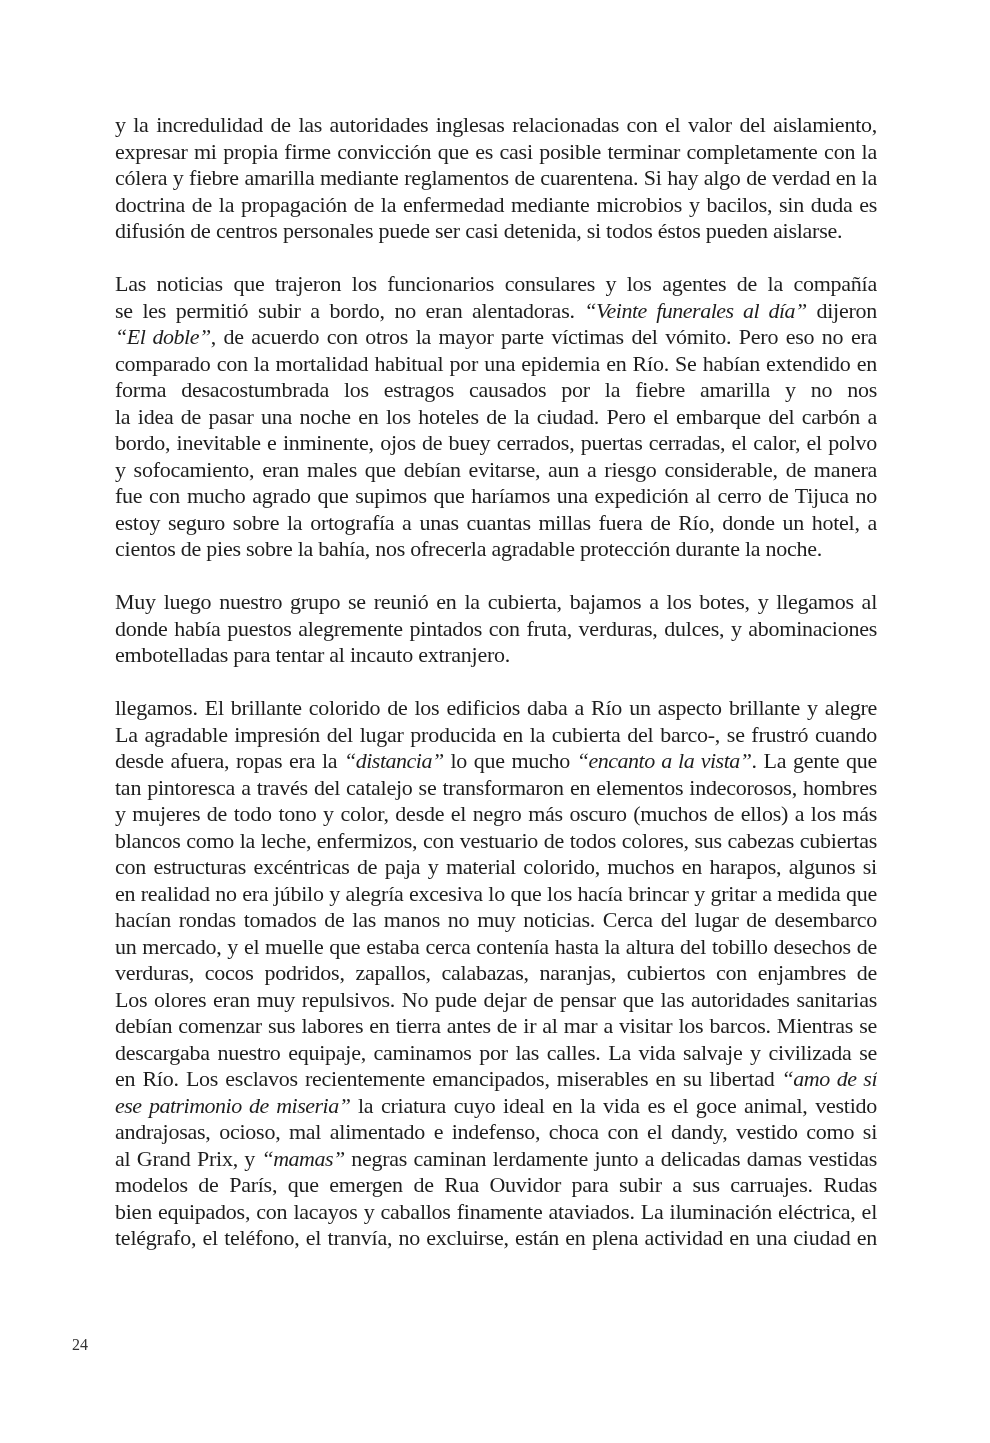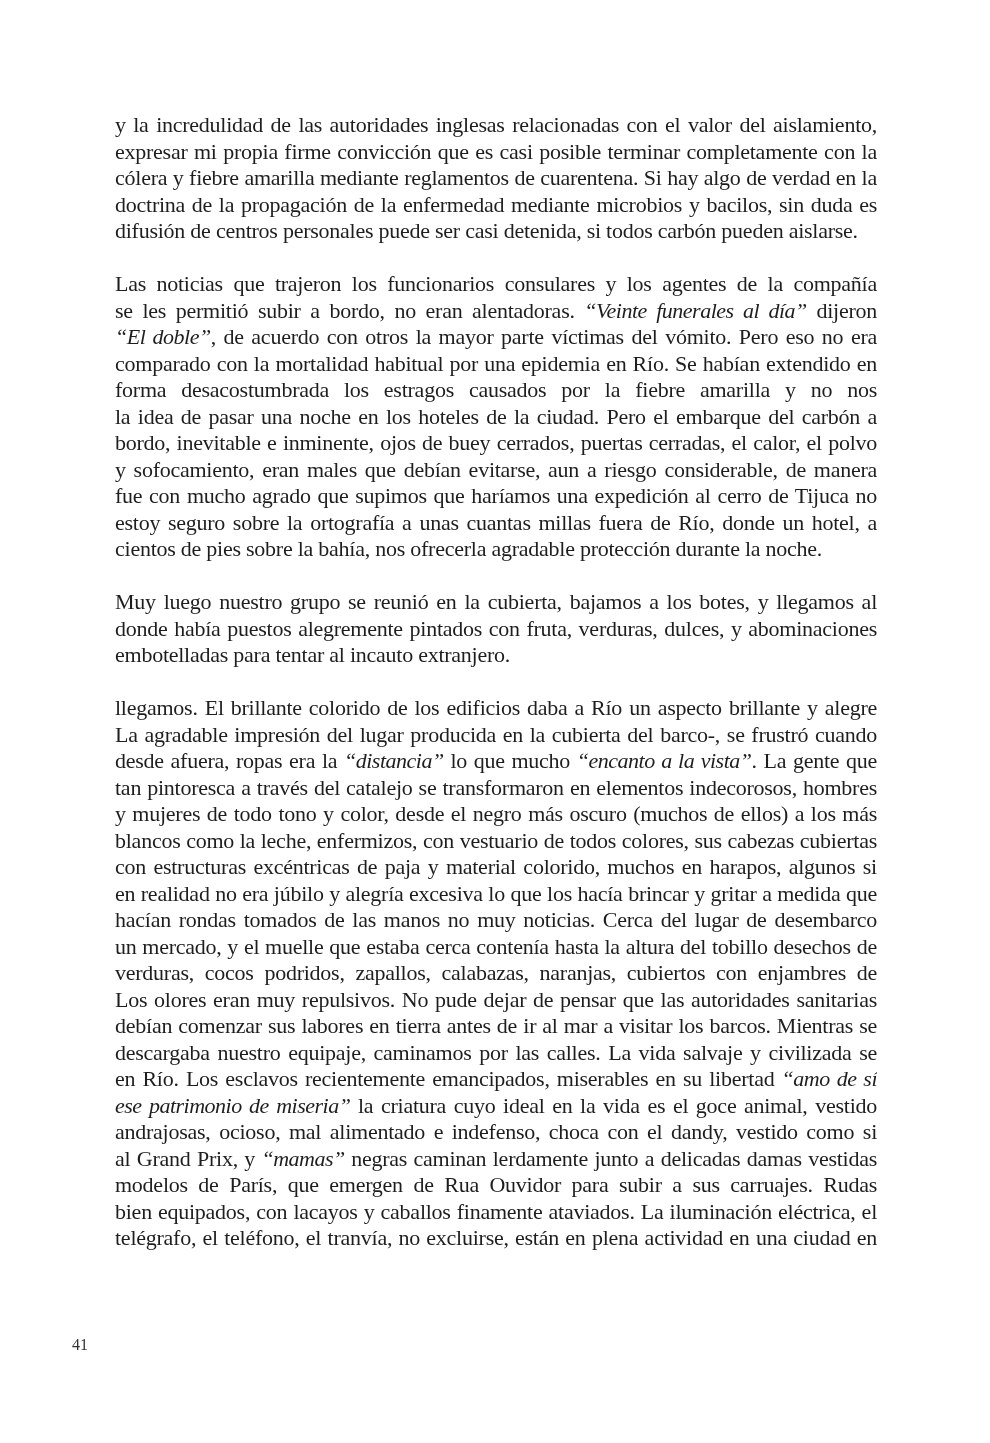--- a/index.html
+++ b/index.html
@@ -54,21 +54,21 @@
   </style>
 </head>
 <body>
 
 <div class="page" id="page-body">
     <div class="para">
       <span class="line"><span>y la incredulidad de las autoridades inglesas relacionadas con el valor del aislamiento, debo</span></span>
       <span class="line"><span>expresar mi propia firme convicción que es casi posible terminar completamente con la</span></span>
       <span class="line"><span>cólera y fiebre amarilla mediante reglamentos de cuarentena.  Si hay algo de verdad en la</span></span>
       <span class="line"><span>doctrina de la propagación de la enfermedad mediante microbios y bacilos, sin duda es</span></span>
-      <span class="line last"><span>difusión de centros personales puede ser casi detenida, si todos carbón pueden aislarse.</span></span>
+      <span class="line last"><span>difusión de centros personales puede ser casi detenida, si todos éstos pueden aislarse.</span></span>
     </div>
     <div class="para">
       <span class="line"><span>Las noticias que trajeron los funcionarios consulares y los agentes de la compañía cuando</span></span>
       <span class="line"><span>se les permitió  subir a bordo, no eran alentadoras. </span><span class="it">“Veinte funerales al día”</span><span> dijeron algunos.</span></span>
       <span class="line"><span class="it">“El doble”</span><span>, de acuerdo con otros  la mayor parte víctimas del vómito. Pero eso no era nada</span></span>
       <span class="line"><span>comparado con la mortalidad habitual por una epidemia en Río. Se habían extendido en</span></span>
       <span class="line"><span>forma desacostumbrada los estragos causados por la fiebre amarilla y no nos entusiasmaba</span></span>
       <span class="line"><span>la idea de pasar una noche en los hoteles de la ciudad.  Pero el embarque del carbón a</span></span>
       <span class="line"><span>bordo,  inevitable e inminente, ojos de buey cerrados, puertas cerradas, el calor, el polvo</span></span>
       <span class="line"><span>y sofocamiento, eran males que debían evitarse, aun a riesgo considerable, de manera que</span></span>
@@ -99,13 +99,13 @@
       <span class="line"><span>en Río. Los esclavos recientemente emancipados, miserables en su libertad  </span><span class="it">“amo de sí mismo,</span></span>
       <span class="line"><span class="it">ese patrimonio de miseria”</span><span>  la criatura cuyo ideal en la vida es el goce animal, vestido con ropas</span></span>
       <span class="line"><span>andrajosas, ocioso, mal alimentado e indefenso, choca con el dandy, vestido como si fuese</span></span>
       <span class="line"><span>al Grand Prix, y </span><span class="it">“mamas”</span><span> negras caminan lerdamente junto a delicadas damas vestidas con</span></span>
       <span class="line"><span>modelos de París, que emergen de Rua Ouvidor para subir a sus carruajes. Rudas carretas</span></span>
       <span class="line"><span>bien equipados, con lacayos y caballos finamente ataviados. La iluminación  eléctrica, el</span></span>
       <span class="line"><span>telégrafo, el teléfono, el tranvía, no excluirse, están en plena actividad en una ciudad en que</span></span>
     </div>
   </div>
 
-<div class="page-number">41</div>
+<div class="page-number">24</div>
 
 </body></html>

